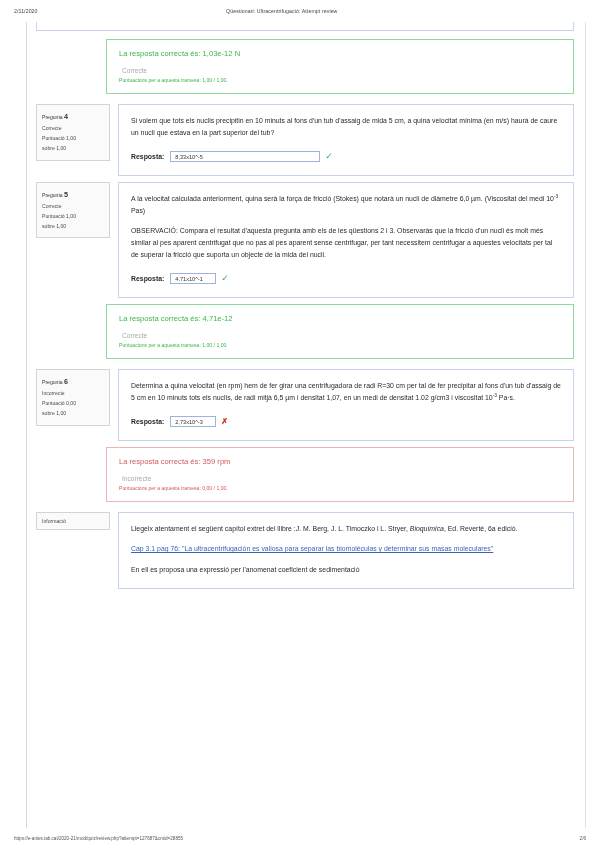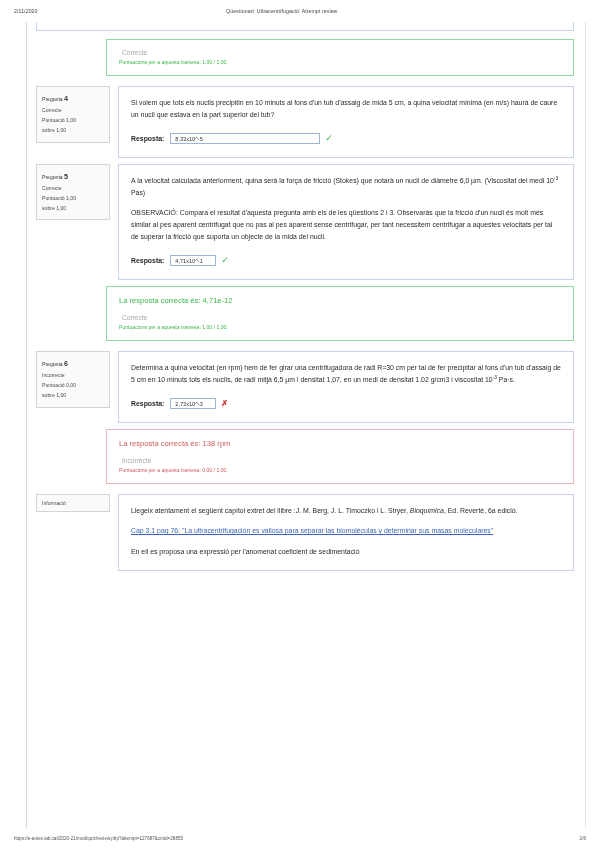--- a/index.html
+++ b/index.html
@@ -168,20 +168,21 @@
     <span class="ph-right"></span>
   </div>
 
   <div class="content">
     <div class="page-rule"></div>
     <div class="page-rule-right"></div>
 
     <div class="partial-box"></div>
 
     <div class="fb correct">
+      <p class="fb-title">La resposta correcta és: 1,03e-12 N</p>
       <p class="fb-state">Correcte</p>
       <p class="fb-grade">Puntuacions per a aquesta tramesa: 1,00 / 1,00.</p>
     </div>
 
     <div class="qrow">
       <div class="qinfo">
         <div class="qnum">
           <span>Pregunta</span>
           <b>4</b>
         </div>
@@ -241,21 +242,21 @@
         <p><span>Determina a quina velocitat (en rpm) hem de fer girar una centrifugadora de radi R=30 cm per tal de fer precipitar al fons d'un tub d'assaig de 5 cm en 10 minuts tots els nuclis, de radi mitjà 6,5 µm i densitat 1,07, en un medi de densitat 1.02 g/cm3 i viscositat 10</span><sup>-3</sup><span> Pa·s.</span></p>
         <div class="answer-line">
           <span class="answer-label">Resposta:</span>
           <span class="answer-input w-narrow">2,73x10^-3</span>
           <span class="mark-bad">✗</span>
         </div>
       </div>
     </div>
 
     <div class="fb incorrect">
-      <p class="fb-title">La resposta correcta és: 138 rpm</p>
+      <p class="fb-title">La resposta correcta és: 359 rpm</p>
       <p class="fb-state">Incorrecte</p>
       <p class="fb-grade">Puntuacions per a aquesta tramesa: 0,00 / 1,00.</p>
     </div>
 
     <div class="qrow">
       <div class="infolabel">Informació</div>
       <div class="qbody">
         <p><span>Llegeix atentament el següent capítol extret del llibre :J. M. Berg, J. L. Timoczko i L. Stryer, </span><em>Bioquímica</em><span>, Ed. Reverté, 6a edició.</span></p>
         <p><a class="qlink" href="#">Cap 3.1 pag 76: "La ultracentrifugación es valiosa para separar las biomoléculas y determinar sus masas moleculares"</a></p>
         <p>En ell es proposa una expressió per l'anomenat coeficient de sedimentació</p>

